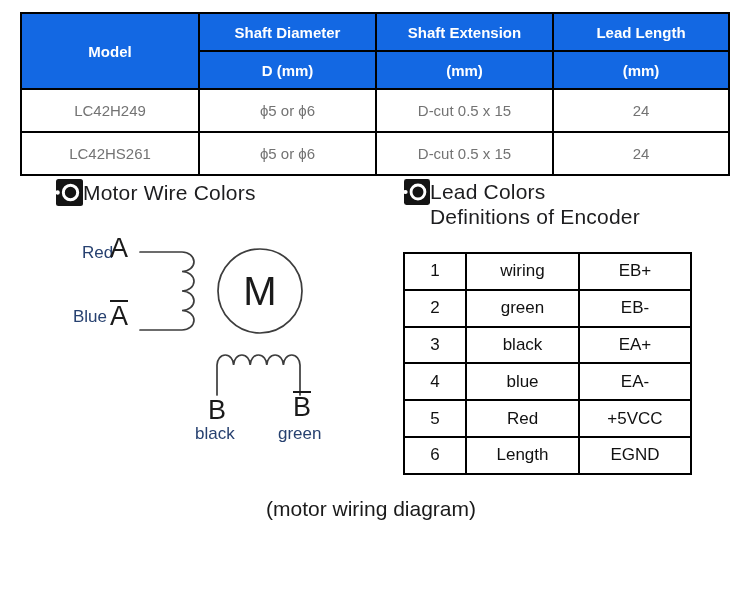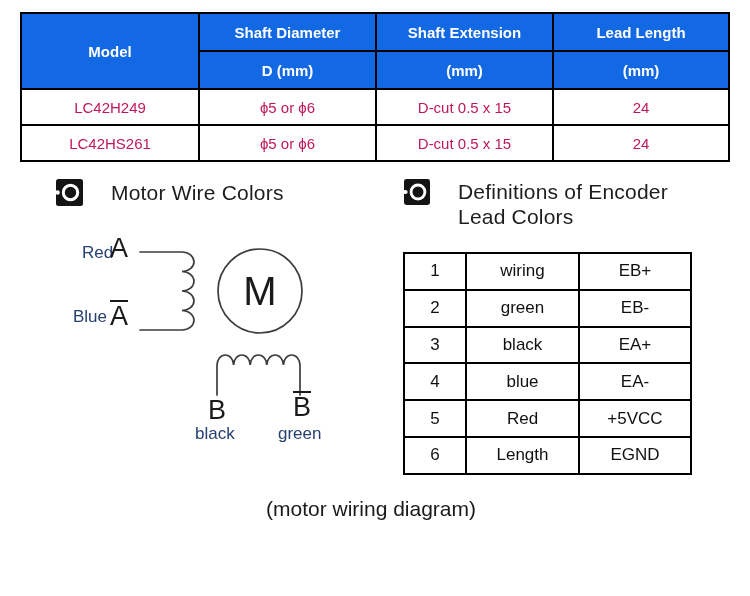--- a/index.html
+++ b/index.html
@@ -32,24 +32,24 @@
     border:2px solid var(--border-color);
     text-align:center;vertical-align:middle;
     font-size:15px;padding:0;
   }
   table.spec th{
     background:var(--table-header-bg);
     color:var(--table-header-text);
     font-weight:600;
     height:38px;
   }
-  table.spec td{height:36px;color:#be185d;}
-
-  
-  .section-heading{position:absolute;display:flex;align-items:flex-start;gap:28px;}
+  table.spec td{height:43px;color:#737373;}
+
+  
+  .section-heading{position:absolute;display:flex;align-items:flex-start;gap:0;}
   .heading-text{
     font-size:21px;line-height:25px;color:var(--ink);
     letter-spacing:0.2px;
   }
   .logo-icon{flex:0 0 auto;}
 
   
   .diagram-svg{position:absolute;left:60px;top:235px;}
   .diag-label{position:absolute;white-space:nowrap;}
   .wire-color{font-size:17px;color:var(--wire-label-color);}
@@ -134,22 +134,22 @@
 
   <div class="section-heading" style="left:404px;top:179px;">
     <span class="logo-icon">
       <svg width="26" height="26" viewBox="0 0 27 27">
         <rect x="0" y="0" width="27" height="27" rx="2.5" fill="#141414"></rect>
         <circle cx="14.5" cy="13.5" r="7.2" fill="none" stroke="#ffffff" stroke-width="3"></circle>
         <circle cx="1.6" cy="13.5" r="3" fill="#ffffff" stroke="#141414" stroke-width="1.6"></circle>
       </svg>
     </span>
     <div>
+      <div class="heading-text">Lead Colors</div>
       <div class="heading-text">Definitions of Encoder</div>
-      <div class="heading-text">Lead Colors</div>
     </div>
   </div>
 
   <svg class="diagram-svg" width="250" height="170" viewBox="0 0 250 170">
 
     <path d="M80,17 H122 a12,9.75 0 0 1 0,19.5 a12,9.75 0 0 1 0,19.5 a12,9.75 0 0 1 0,19.5 a12,9.75 0 0 1 0,19.5 H80" fill="none" stroke="#3d3d3d" stroke-width="1.7" stroke-linecap="round"></path>
 
     <circle cx="200" cy="56" r="42" fill="none" stroke="#3d3d3d" stroke-width="1.7"></circle>
 
     <path d="M157,160 V130 a8.3,10 0 0 1 16.6,0 a8.3,10 0 0 1 16.6,0 a8.3,10 0 0 1 16.6,0 a8.3,10 0 0 1 16.6,0 a8.3,10 0 0 1 16.6,0 V160" fill="none" stroke="#3d3d3d" stroke-width="1.7" stroke-linecap="round"></path>

